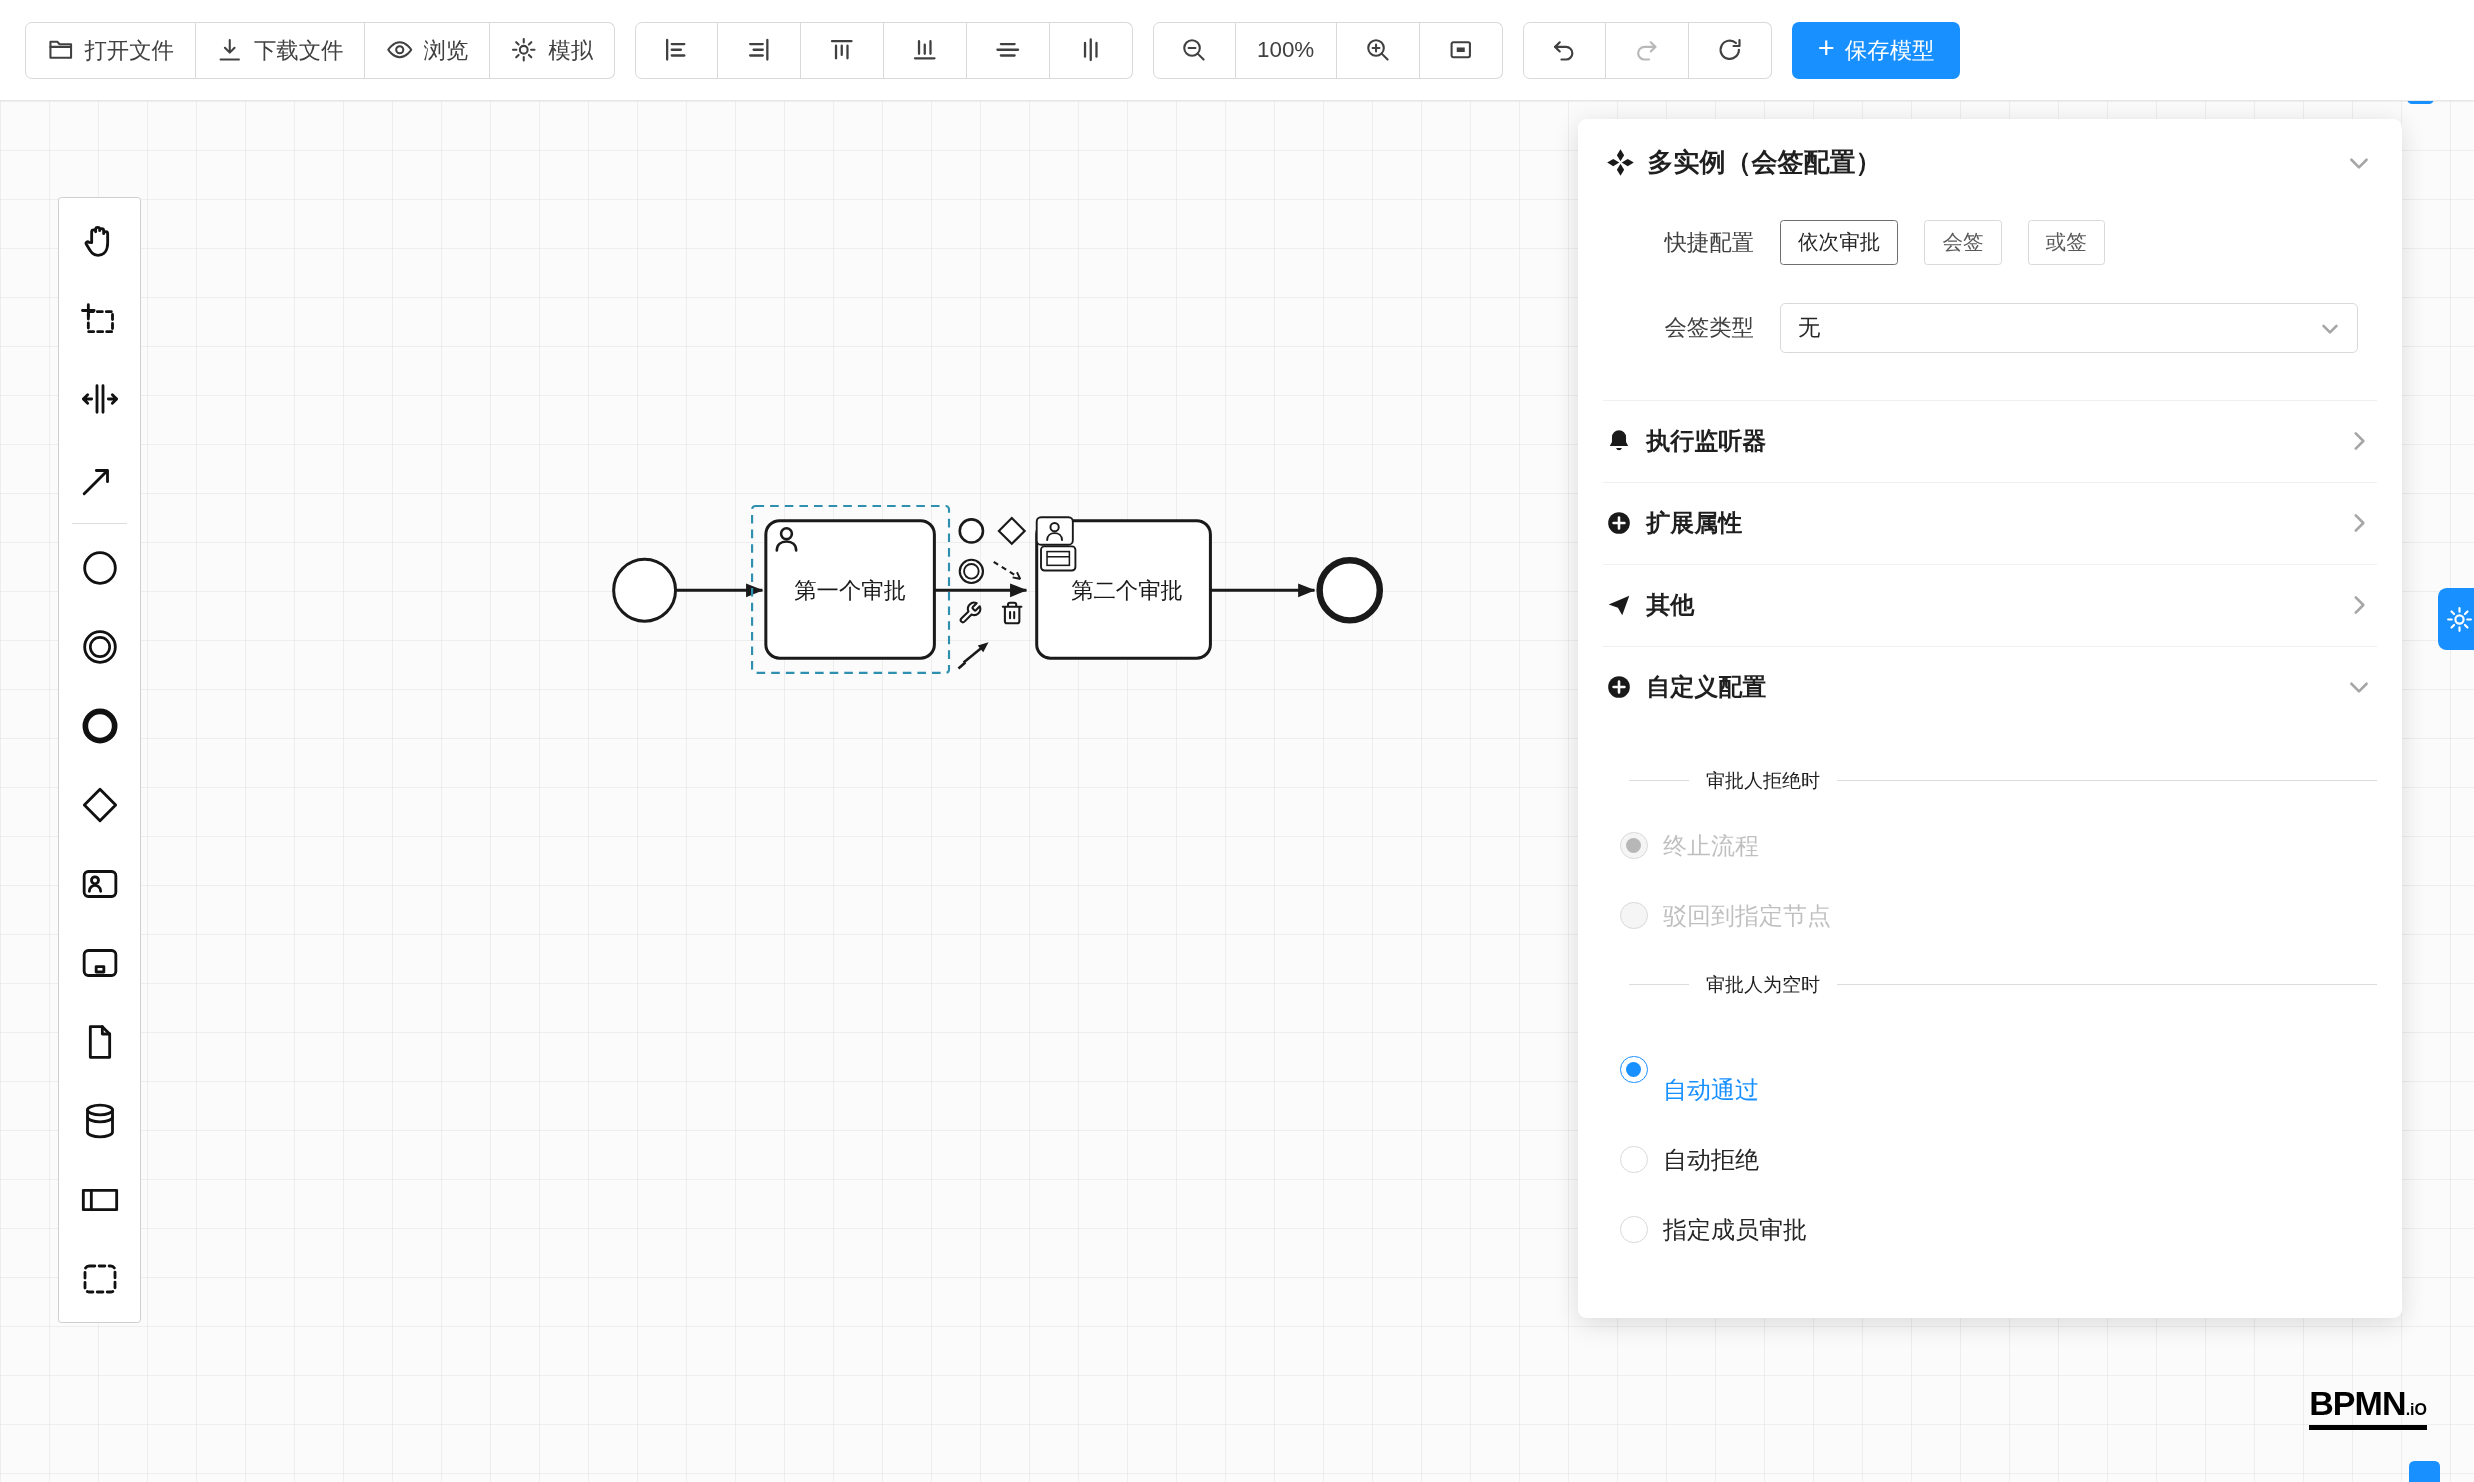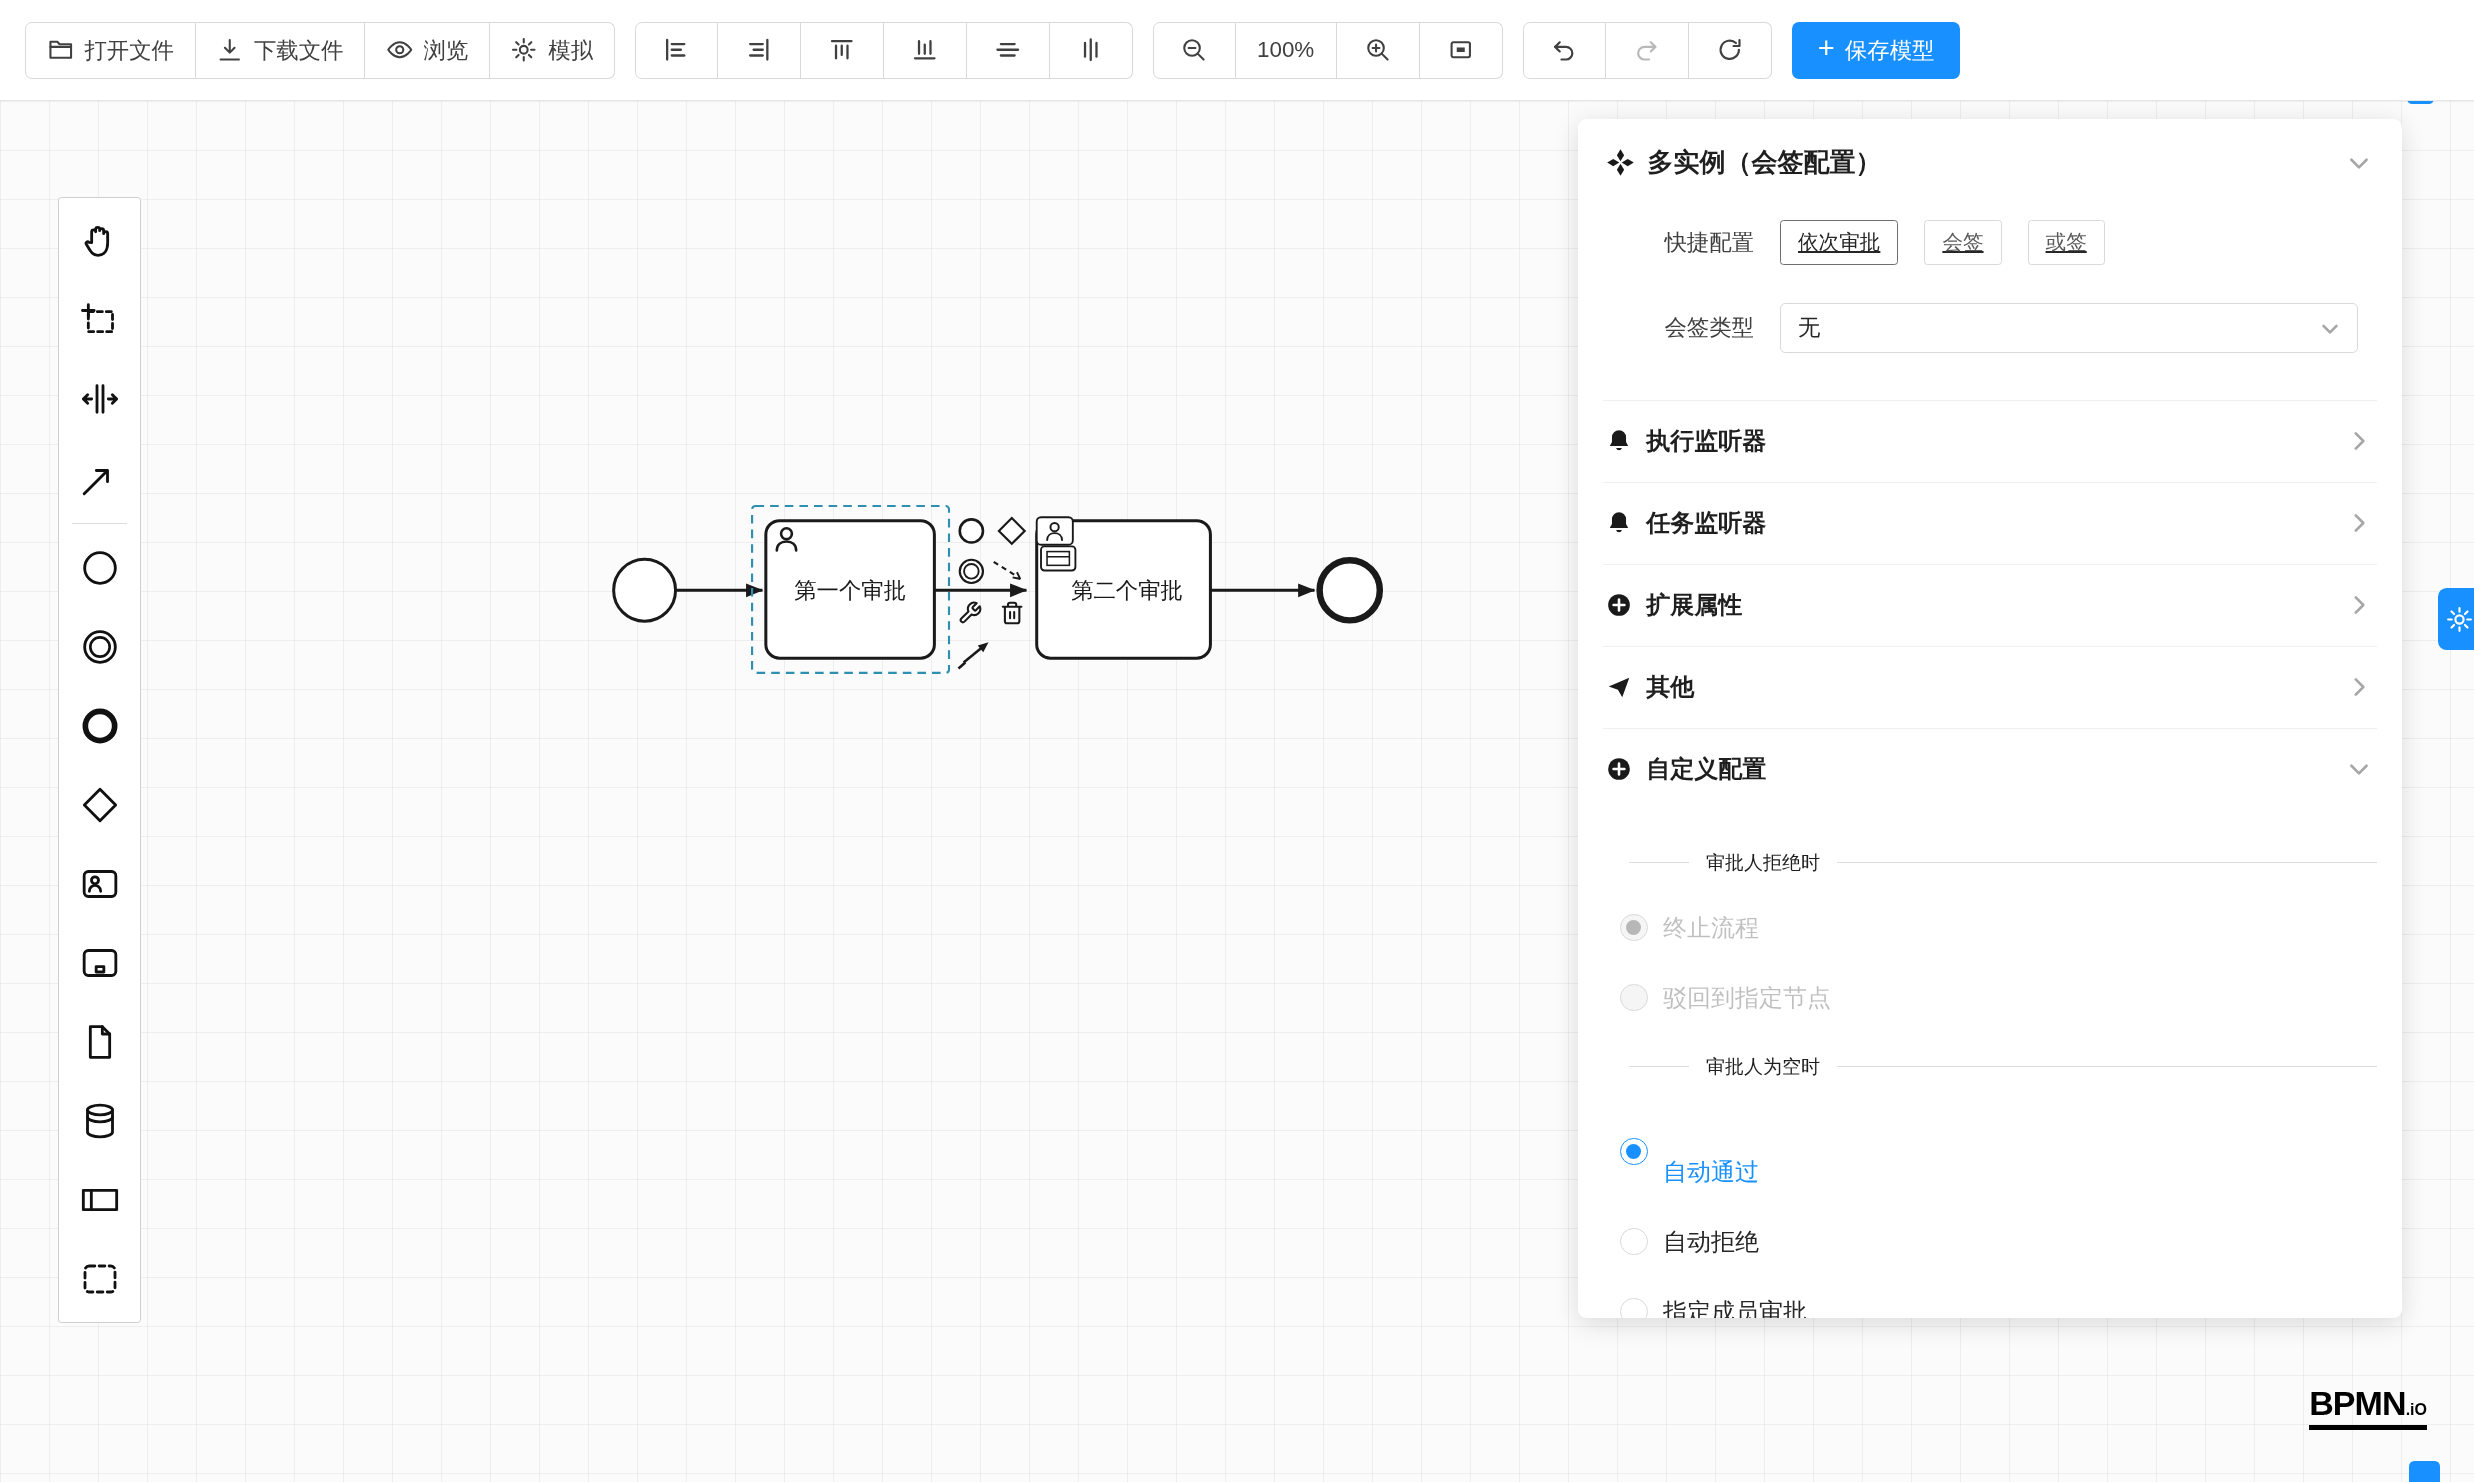--- a/index.html
+++ b/index.html
@@ -49,21 +49,21 @@
     overflow:hidden; }
   .panel-header { display:flex; align-items:center; gap:12px; padding:26px 5.2px 19px 3.4px;
     cursor:pointer; }
   .panel-title { font-size:26px; font-weight:700; color:#1f1f1f; flex:1; }
   .p-icon svg { width:29px; height:29px; display:block; }
   .chev svg { width:26px; height:26px; display:block; fill:none; stroke:#a6a6a6;
     stroke-width:2.4; stroke-linecap:round; stroke-linejoin:round; }
   .cfg-row { display:flex; align-items:center; padding-left:54px; margin-top:20.6px; }
   .cfg-row.type { margin-top:38px; }
   .field-label { width:97px; text-align:right; font-size:22.4px; color:#404040; flex:none; }
-  .mini-btns { display:flex; gap:26px; margin-left:26px;text-decoration:underline; }
+  .mini-btns { display:flex; gap:26px; margin-left:26px; }
   .mini-btn { height:45px; padding:0 17px; font-size:20.6px; border:0.9px solid #d9d9d9;
     border-radius:3.4px; background:#fff; color:#595959; cursor:pointer; white-space:nowrap; }
   .mini-btn.active { border-color:#6f6f6f; color:#262626; }
   .select { width:578px; height:50px; margin-left:26px; border:0.9px solid #d9d9d9;
     border-radius:5.2px; display:flex; align-items:center; justify-content:space-between;
     padding:0 13.8px 0 17px; font-size:22.4px; color:#262626; cursor:pointer; background:#fff; }
   .sections { margin-top:47px; }
   .section-row { height:82px; display:flex; align-items:center; gap:13.8px;
     border-top:0.9px solid #f0f0f0; padding:0 5.2px 0 3.4px; cursor:pointer; }
   .s-icon svg { width:26px; height:26px; display:block; }
@@ -423,34 +423,20 @@
       </span>
       <span class="s-label">执行监听器</span>
       <span class="chev">
           <svg viewBox="0 0 24 24">
             <polyline points="9 5 16 12 9 19"></polyline>
           </svg>
         </span>
     </div>
     <div class="section-row">
       <span class="s-icon">
-        <svg viewBox="0 0 24 24" fill="#1a1a1a">
-            <path d="M12 2a6.5 6.5 0 0 0-6.5 6.5V13l-2 3.5h17L18.5 13V8.5A6.5 6.5 0 0 0 12 2z"></path>
-            <path d="M9.3 18.5a2.8 2.8 0 0 0 5.4 0z"></path>
-          </svg>
-      </span>
-      <span class="s-label">任务监听器</span>
-      <span class="chev">
-          <svg viewBox="0 0 24 24">
-            <polyline points="9 5 16 12 9 19"></polyline>
-          </svg>
-        </span>
-    </div>
-    <div class="section-row">
-      <span class="s-icon">
         <svg viewBox="0 0 24 24">
             <circle cx="12" cy="12" r="10" fill="#1a1a1a"></circle>
             <path d="M12 7v10M7 12h10" stroke="#fff" stroke-width="2.4" stroke-linecap="round"></path>
           </svg>
       </span>
       <span class="s-label">扩展属性</span>
       <span class="chev">
           <svg viewBox="0 0 24 24">
             <polyline points="9 5 16 12 9 19"></polyline>
           </svg>

